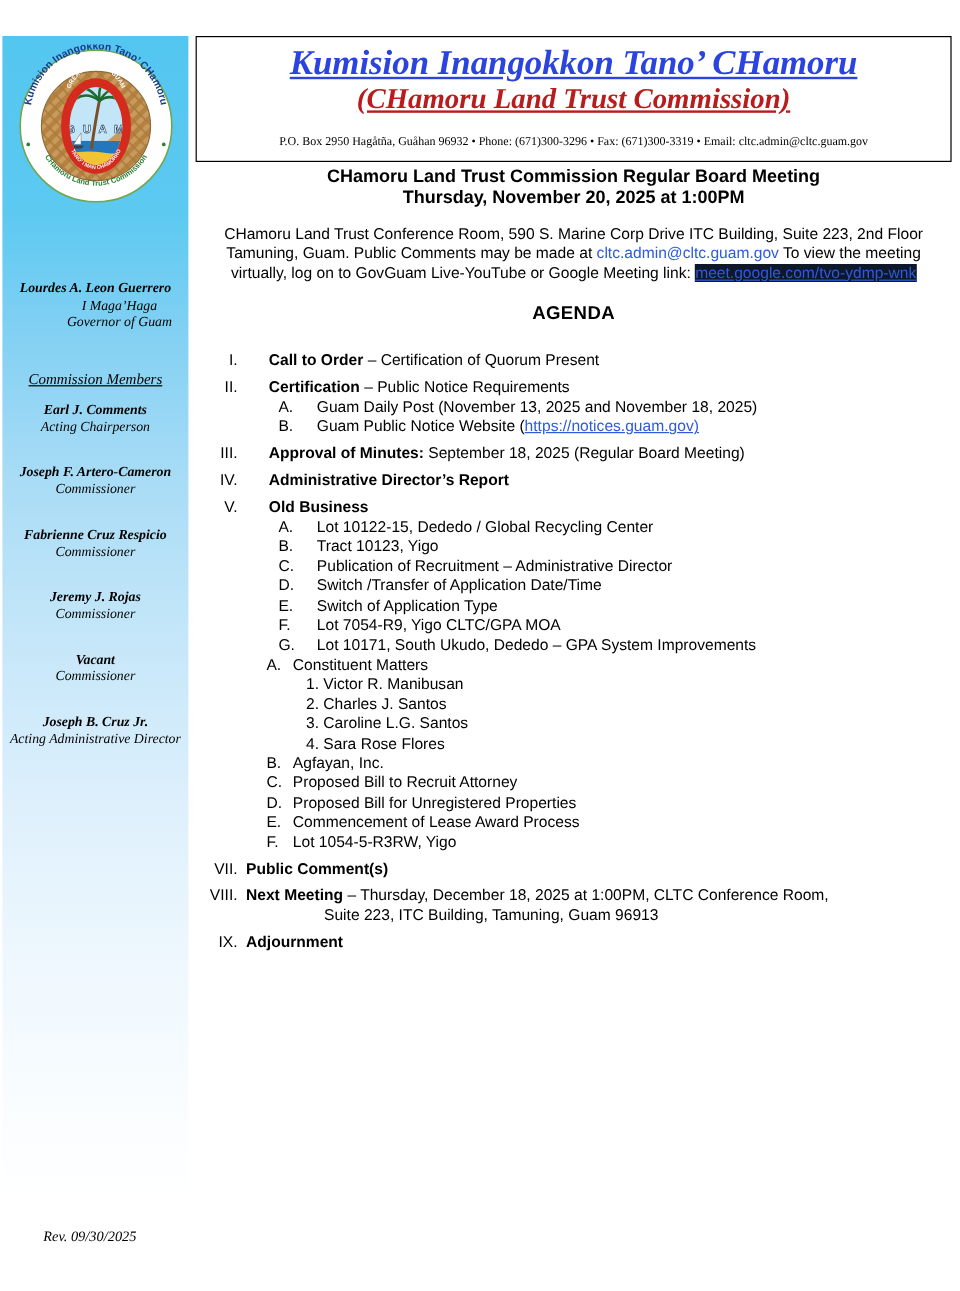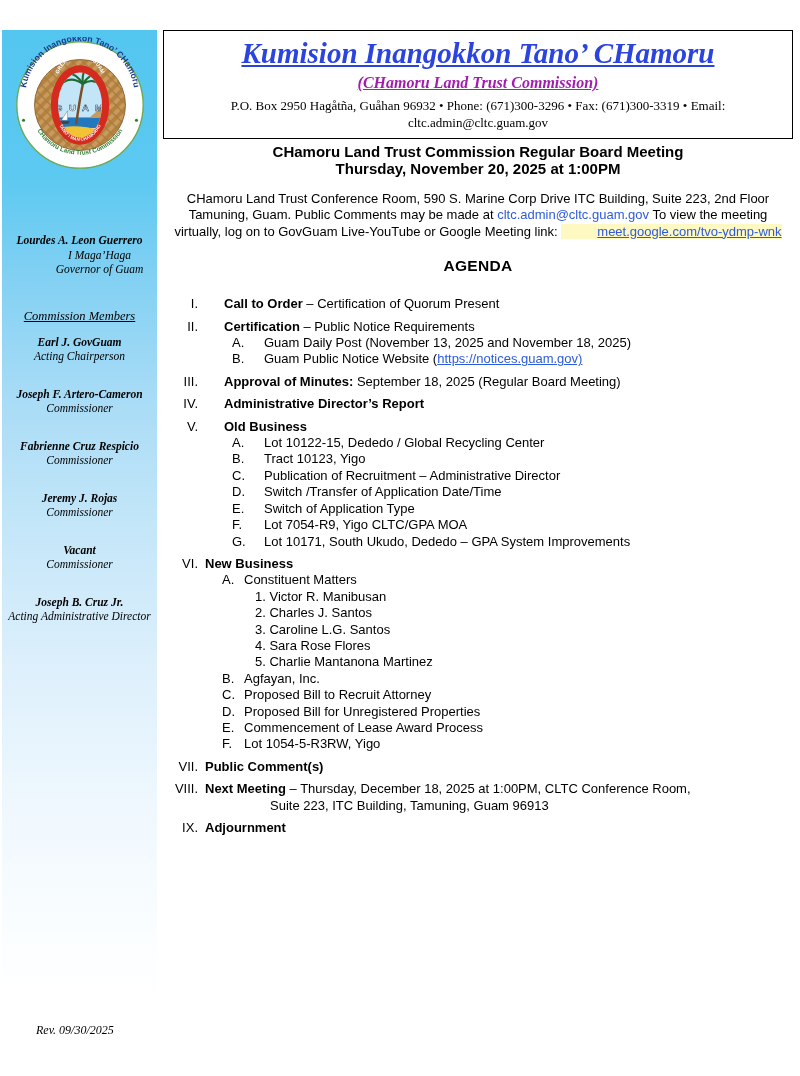--- a/index.html
+++ b/index.html
@@ -40,33 +40,33 @@
     border:1px solid #000; background:#fff; text-align:center;
     padding:5px 8px 7px;
   }
   .hdr-title {
     font-family:"Liberation Serif", serif; font-weight:bold; font-style:italic;
     font-size:29px; line-height:34px; color:#2B43DF;
     text-decoration:underline;
   }
   .hdr-subtitle {
     font-family:"Liberation Serif", serif; font-weight:bold; font-style:italic;
-    font-size:16px; line-height:26px; color:#a21caf;
+    font-size:24px; line-height:26px; color:#b91c1c;
     text-decoration:underline;
   }
   .hdr-address {
-    font-family:"Liberation Serif", serif; font-size:13px; line-height:17px;
-    margin-top:1px; color:#000;
+    font-family:"Liberation Serif", serif; font-size:10px; line-height:17px;
+    margin-top:14px; color:#000;
   }
   .meeting { margin-top:5px; text-align:center; font-weight:bold;
     font-size:15px; line-height:16.5px; }
   .intro { margin-top:14px; text-align:center; font-size:13px; line-height:16.4px; }
   .link { color:#2D5BDC; text-decoration:none; cursor:pointer; }
   .u { text-decoration:underline; }
-  .hl { background:#fef9c3;padding-left:36px; }
+  .hl { background:#0f172a; }
   .agenda-heading { margin-top:17px; text-align:center; font-weight:bold;
     font-size:15.5px; letter-spacing:.3px; }
 
   .agenda { margin-top:21px; font-size:13px; line-height:16.4px; }
   .item { display:flex; margin-top:6px; }
   .item:first-child { margin-top:0; }
   .rn { width:35px; text-align:right; flex:none; }
   .lbl-wide { margin-left:26px; }
   .lbl-narrow { margin-left:7px; }
   .sub { display:flex; margin-left:69px; }
@@ -157,21 +157,21 @@
       <div class="o-name">Lourdes A. Leon Guerrero</div>
       <div class="o-sub">I Maga’Haga</div>
       <div class="o-sub">Governor of Guam</div>
     </div>
 
 
     <div class="members-heading">Commission Members</div>
 
     <div class="members-list">
       <div class="member">
-        <div class="m-name">Earl J. GovGuam</div>
+        <div class="m-name">Earl J. Comments</div>
         <div class="m-title">Acting Chairperson</div>
       </div>
       <div class="member">
         <div class="m-name">Joseph F. Artero-Cameron</div>
         <div class="m-title">Commissioner</div>
       </div>
       <div class="member">
         <div class="m-name">Fabrienne Cruz Respicio</div>
         <div class="m-title">Commissioner</div>
       </div>
@@ -267,33 +267,28 @@
       </div>
       <div class="sub">
         <span class="lt">F.</span>
         <span class="tx">Lot 7054-R9, Yigo CLTC/GPA MOA</span>
       </div>
       <div class="sub">
         <span class="lt">G.</span>
         <span class="tx">Lot 10171, South Ukudo, Dededo – GPA System Improvements</span>
       </div>
 
-      <div class="item">
-        <span class="rn">VI.</span>
-        <span class="lbl-narrow"><b>New Business</b></span>
-      </div>
       <div class="sub n6">
         <span class="lt">A.</span>
         <span class="tx">Constituent Matters</span>
       </div>
       <div class="numline">1. Victor R. Manibusan</div>
       <div class="numline">2. Charles J. Santos</div>
       <div class="numline">3. Caroline L.G. Santos</div>
       <div class="numline">4. Sara Rose Flores</div>
-      <div class="numline">5. Charlie Mantanona Martinez</div>
       <div class="sub n6">
         <span class="lt">B.</span>
         <span class="tx">Agfayan, Inc.</span>
       </div>
       <div class="sub n6">
         <span class="lt">C.</span>
         <span class="tx">Proposed Bill to Recruit Attorney</span>
       </div>
       <div class="sub n6">
         <span class="lt">D.</span>

